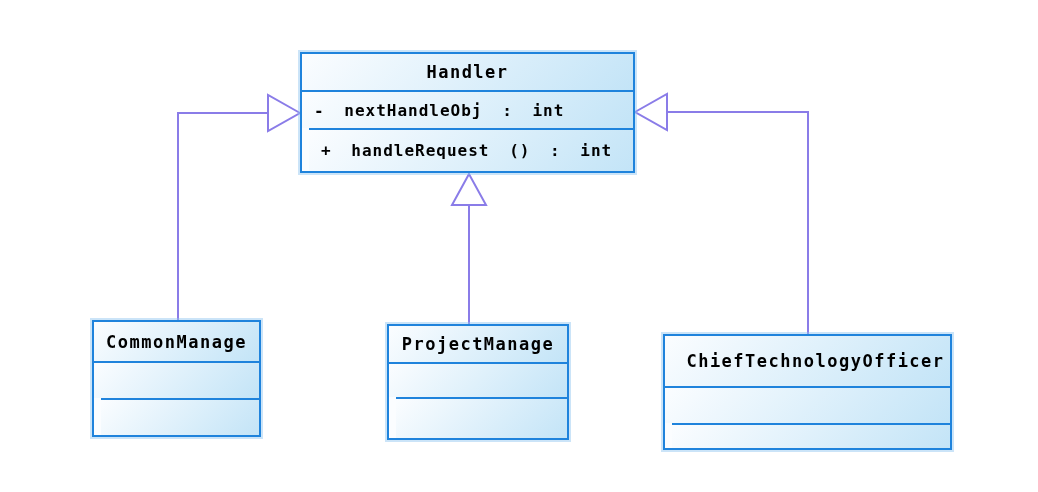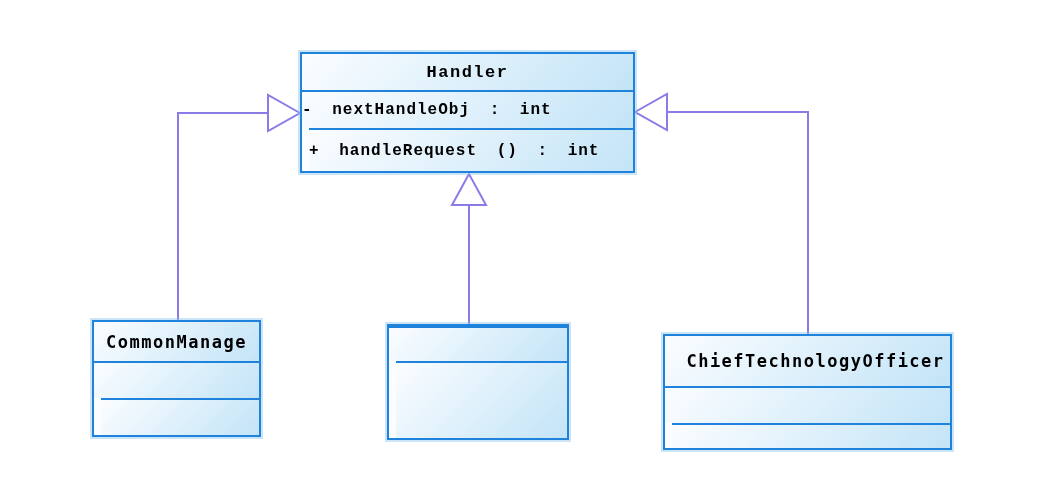--- a/index.html
+++ b/index.html
@@ -55,20 +55,21 @@
     display:flex;
     flex-direction:column;
     justify-content:center;
   }
   .uml-compartment.grow{flex:1 1 auto;margin-left:7px;}
   .uml-member{
     font-size:16px;
     font-weight:bold;
     letter-spacing:1px;
     word-spacing:9px;
+    padding-left:12px;
     white-space:nowrap;
   }
   .connector-line{
     fill:none;
     stroke-width:2;
   }
   .connector-head{
     fill:#ffffff;
     stroke-width:2;
   }
@@ -89,37 +90,38 @@
       <polyline class="connector-line" points="469,324 469,205" stroke="#8a7ce8"></polyline>
       <polygon class="connector-head" points="469,174 452,205 486,205" stroke="#8a7ce8"></polygon>
     </g>
 
     <g>
       <polyline class="connector-line" points="808,334 808,112 667,112" stroke="#8a7ce8"></polyline>
       <polygon class="connector-head" points="635,112 667,94 667,130" stroke="#8a7ce8"></polygon>
     </g>
   </svg>
 
-  <div class="uml-class" style="left:300px;top:52px;width:335px;height:121px;font-family:Liberation Mono, monospace;">
+  <div class="uml-class" style="left:300px;top:52px;width:335px;height:121px;">
     <div class="uml-title" style="height:36px;">Handler</div>
     <div class="uml-compartment" style="height:38px;">
       <div class="uml-member">- nextHandleObj : int</div>
     </div>
     <div class="uml-compartment grow">
       <div class="uml-member">+ handleRequest () : int</div>
     </div>
   </div>
 
   <div class="uml-class" style="left:92px;top:320px;width:169px;height:117px;">
     <div class="uml-title" style="height:39px;">CommonManage</div>
     <div class="uml-compartment" style="height:37px;"></div>
     <div class="uml-compartment grow"></div>
   </div>
 
   <div class="uml-class" style="left:387px;top:324px;width:182px;height:116px;">
+    <div class="uml-title" style="height:36px;">ProjectManage</div>
     <div class="uml-compartment" style="height:35px;"></div>
     <div class="uml-compartment grow"></div>
   </div>
 
   <div class="uml-class" style="left:663px;top:334px;width:289px;height:116px;">
     <div class="uml-title" style="height:50px;padding-left:16px;">ChiefTechnologyOfficer</div>
     <div class="uml-compartment" style="height:37px;"></div>
     <div class="uml-compartment grow"></div>
   </div>
 

